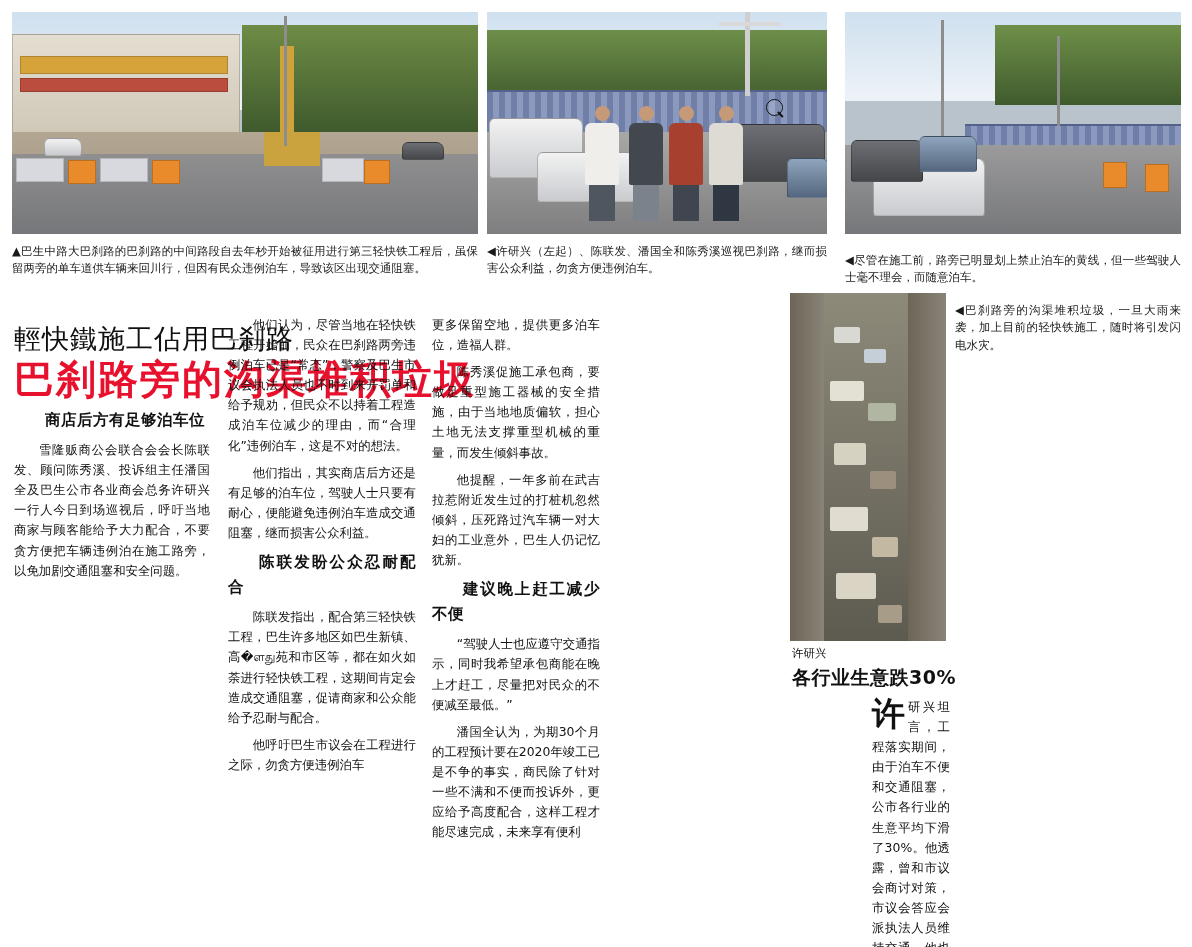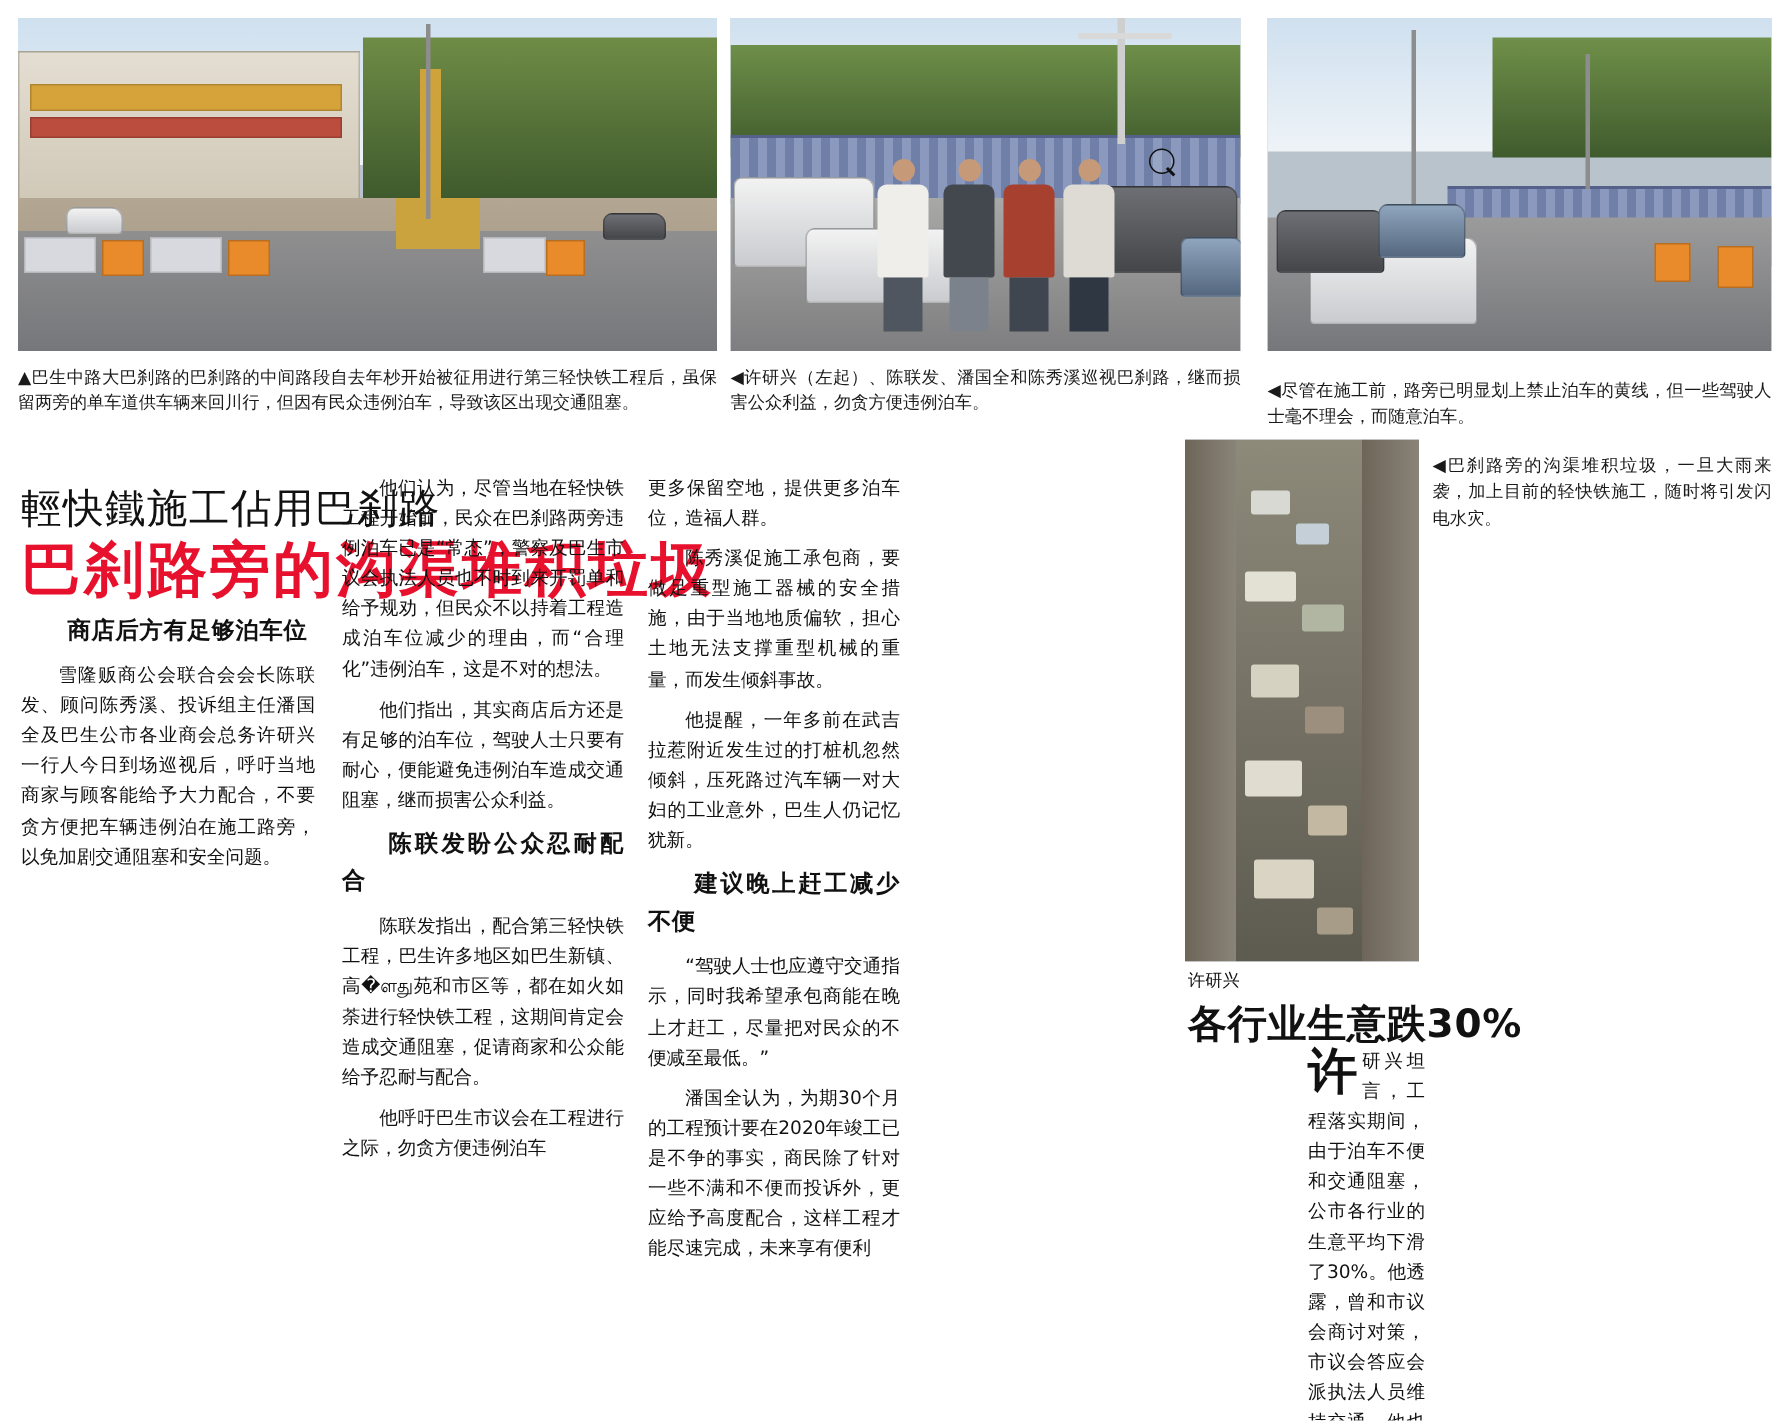--- a/index.html
+++ b/index.html
@@ -146,21 +146,21 @@
     text-indent: 0;
     letter-spacing: .5px;
   }
   .photo-credit {
     position: absolute;
     font-size: 11.5px;
     color: #111;
   }
   .sidebar-title {
     position: absolute;
-    font-size: 26px;
+    font-size: 19px;
     font-weight: bold;
     letter-spacing: .5px;
     color: #111;
     white-space: nowrap;
   }
   .dropcap-col {
     position: absolute;
     font-size: 12.4px;
     line-height: 1.62;
     text-align: justify;

